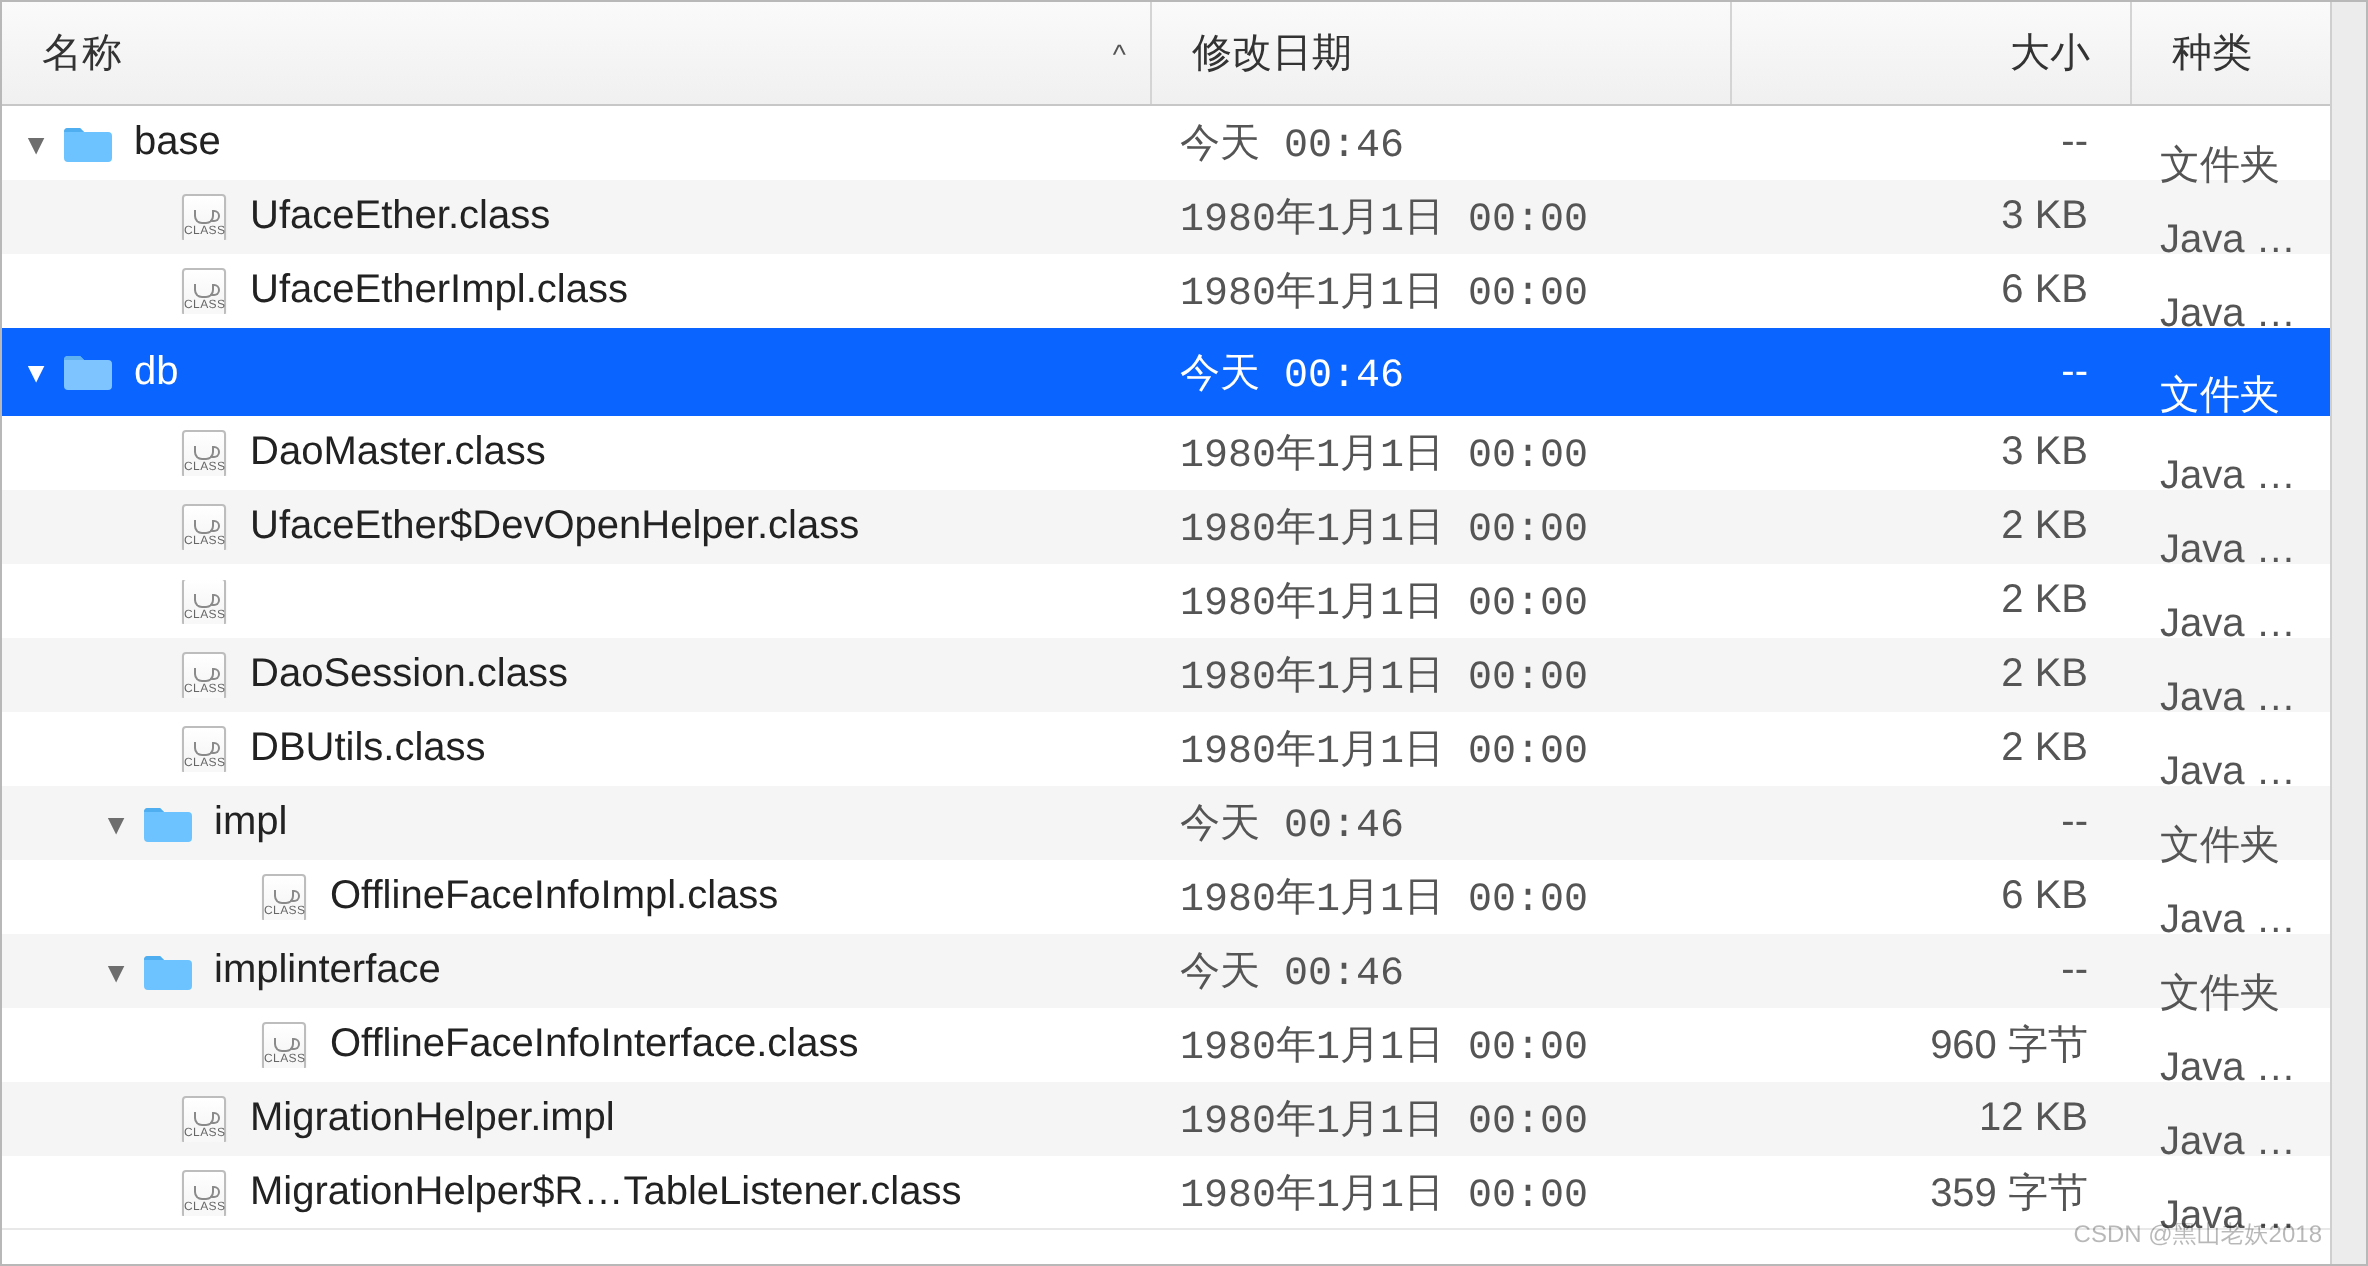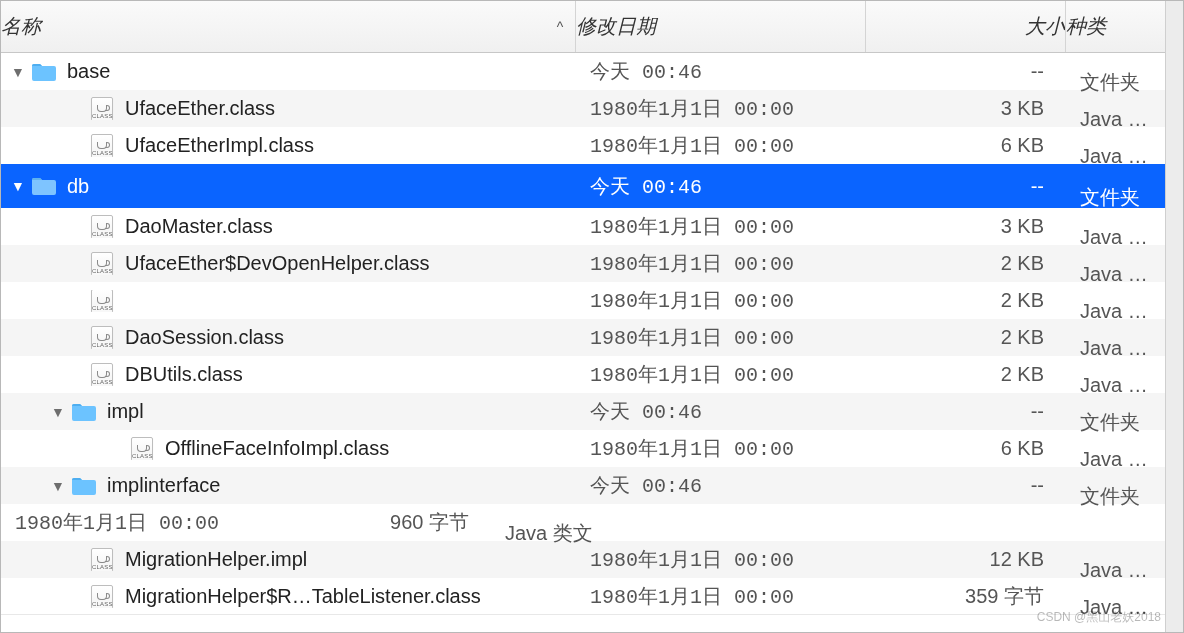--- a/index.html
+++ b/index.html
@@ -31,26 +31,25 @@
     display: flex;
     align-items: stretch;
     height: 52px;
     background: linear-gradient(#fafafa,#f0f0f0);
     border-bottom: 1px solid #c7c7c7;
     flex: 0 0 auto;
   }
   .header .col {
     display: flex;
     align-items: center;
-    padding: 0 0;
+    padding: 0 20px;
     border-right: 1px solid #d4d4d4;
     color: #333;
     white-space: nowrap;
     overflow: hidden;
-    font-style: italic;
   }
   .col-name { flex: 0 0 575px; position: relative; }
   .col-date { flex: 0 0 290px; }
   .col-size { flex: 0 0 200px; justify-content: flex-end; padding-right: 22px;}
   .col-kind { flex: 1 1 auto; border-right: none; }
   .sort-arrow {
     position: absolute; right: 12px; top: 50%; transform: translateY(-50%);
     font-size: 14px; color: #555;
   }
   .rows {
@@ -353,20 +352,31 @@
     <path d="M1 5 q0-2 2-2 h6 l2 2 H1 Z" fill="#4eaef0"></path>
   </svg>
           </span>
           <span class="name-text">implinterface</span>
         </div>
         <div class="cell c-date">今天 00:46</div>
         <div class="cell c-size">--</div>
         <div class="cell c-kind">文件夹</div>
       </div>
       <div class="row">
+        <div class="cell c-name">
+          <span class="indent-spacer" style="width: 80px;"></span>
+          <span class="indent-spacer" style="width: 40px;"></span>
+          <span class="icon">
+            <span class="class-icon">
+    <span class="cup"></span>
+    <span class="tag">CLASS</span>
+  </span>
+          </span>
+          <span class="name-text">OfflineFaceInfoInterface.class</span>
+        </div>
         <div class="cell c-date">1980年1月1日 00:00</div>
         <div class="cell c-size">960 字节</div>
         <div class="cell c-kind">Java 类文</div>
       </div>
       <div class="row">
         <div class="cell c-name">
           <span class="indent-spacer" style="width: 40px;"></span>
           <span class="indent-spacer" style="width: 40px;"></span>
           <span class="icon">
             <span class="class-icon">

